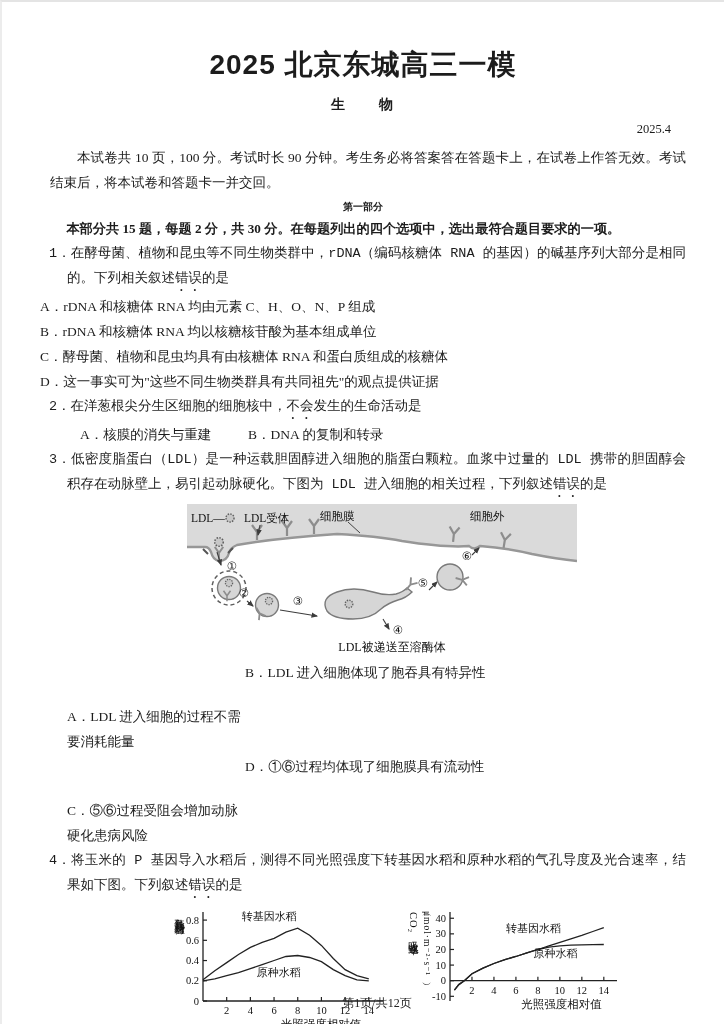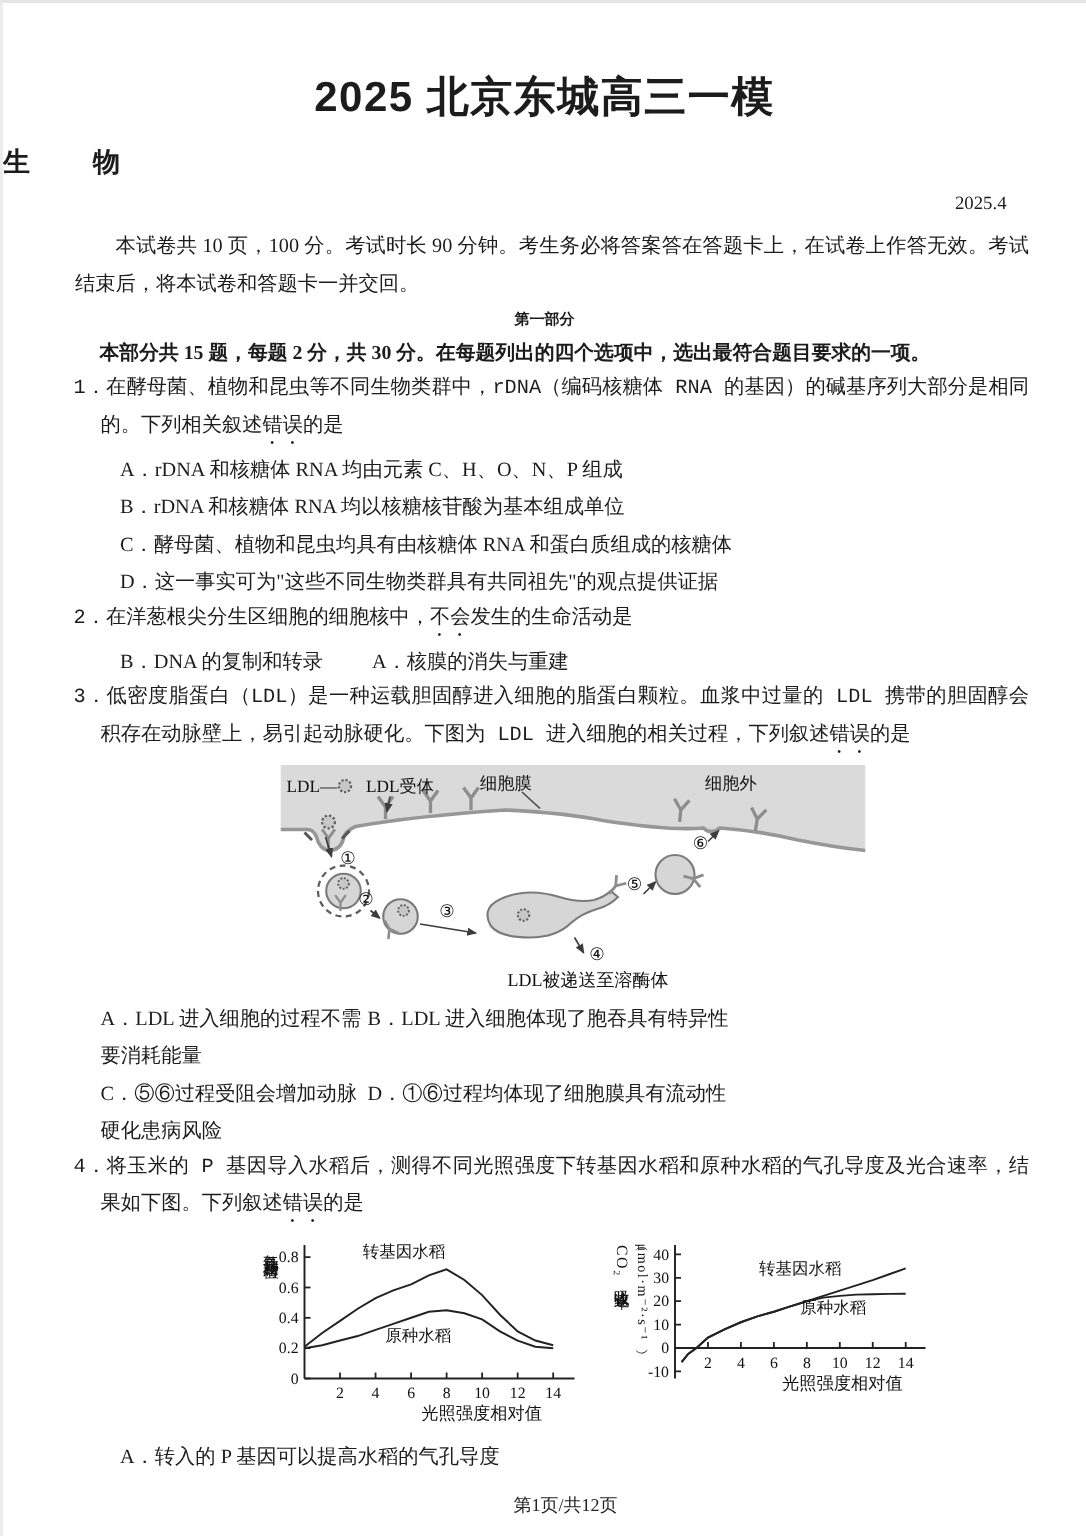--- a/index.html
+++ b/index.html
@@ -7,40 +7,40 @@
     width:724px;height:1024px;position:relative;background:#ffffff;
     font-family:"Liberation Serif","DejaVu Serif",serif;
     color:#1c1c1c;font-size:13.5px;overflow:hidden;
     border-top:2px solid #e4e4e4;border-left:2px solid #ececec;box-sizing:border-box;
   }
   .hd-title{
     margin:44px 0 0 0;text-align:center;font-size:28px;font-weight:bold;
     font-family:"Liberation Sans","DejaVu Sans",sans-serif;letter-spacing:1px;
   }
   .hd-subject{
-    margin:12px 0 0 0;text-align:left;font-size:18px;font-weight:bold;
+    margin:12px 0 0 0;text-align:center;font-size:14px;font-weight:bold;
     font-family:"Liberation Sans","DejaVu Sans",sans-serif;letter-spacing:2px;
   }
   .date{margin:8px 53px 0 0;text-align:right;font-size:12.5px;}
   .intro{margin:8px 38px 0 48px;line-height:25px;text-indent:2em;text-align:justify;}
   .part{
     margin:5px 0 0 0;text-align:center;font-size:10px;font-weight:bold;
     font-family:"Liberation Sans","DejaVu Sans",sans-serif;
   }
   .note{
     margin:2px 38px 0 38px;line-height:25px;text-indent:2em;font-weight:bold;
     font-family:Liberation Serif, serif;font-size:13.2px;
   }
   .content{margin:0 38px;}
   .q{line-height:25px;padding-left:27px;text-indent:-18px;text-align:justify;font-family:Liberation Mono, monospace;}
-  .opt{line-height:25px;margin-left:40px;}
+  .opt{line-height:25px;}
   .optrow{line-height:25px;margin-left:40px;display:flex;}
   .optrow>span:first-child{width:168px;flex:none;}
   .optrow.wide{margin-left:27px;}
-  .optrow.wide>span:first-child{width:178px;}
+  .optrow.wide>span:first-child{width:178px;margin-top:44px;}
   .emph{
     -webkit-text-emphasis:filled dot;-webkit-text-emphasis-position:under right;
     text-emphasis:filled dot;text-emphasis-position:under right;
   }
   .fig-ldl{margin:4px 0 0 147px;}
   .charts{margin:3px 0 0 118px;display:flex;gap:12px;}
   .chartbox{position:relative;}
   .vlab{
     position:absolute;writing-mode:vertical-rl;text-orientation:mixed;
     font-size:10.5px;letter-spacing:1px;color:#111;
@@ -64,22 +64,22 @@
 <div class="content">
 
   <div class="q"><span>1．在酵母菌、植物和昆虫等不同生物类群中，rDNA（编码核糖体 RNA 的基因）的碱基序列大部分是相同的。下列相关叙述</span><span class="emph">错误</span><span>的是</span></div>
   <div class="opt">A．rDNA 和核糖体 RNA 均由元素 C、H、O、N、P 组成</div>
   <div class="opt">B．rDNA 和核糖体 RNA 均以核糖核苷酸为基本组成单位</div>
   <div class="opt">C．酵母菌、植物和昆虫均具有由核糖体 RNA 和蛋白质组成的核糖体</div>
   <div class="opt">D．这一事实可为"这些不同生物类群具有共同祖先"的观点提供证据</div>
 
   <div class="q"><span>2．在洋葱根尖分生区细胞的细胞核中，</span><span class="emph">不会</span><span>发生的生命活动是</span></div>
   <div class="optrow">
+      <span>A．核膜的消失与重建</span>
       <span>B．DNA 的复制和转录</span>
-      <span>A．核膜的消失与重建</span>
     </div>
 
   <div class="q"><span>3．低密度脂蛋白（LDL）是一种运载胆固醇进入细胞的脂蛋白颗粒。血浆中过量的 LDL 携带的胆固醇会积存在动脉壁上，易引起动脉硬化。下图为 LDL 进入细胞的相关过程，下列叙述</span><span class="emph">错误</span><span>的是</span></div>
 
   <div class="fig-ldl">
     <svg width="390" height="152">
       <defs>
         <marker id="ah" markerWidth="8" markerHeight="8" refX="5" refY="2.5" orient="auto">
           <path d="M0,0 L6,2.5 L0,5 Z" fill="#3c3c3c"></path>
         </marker>

